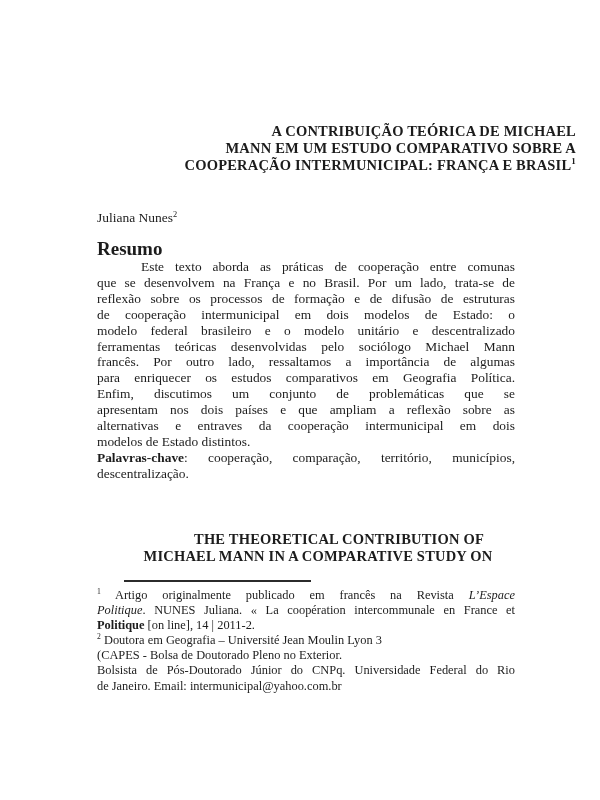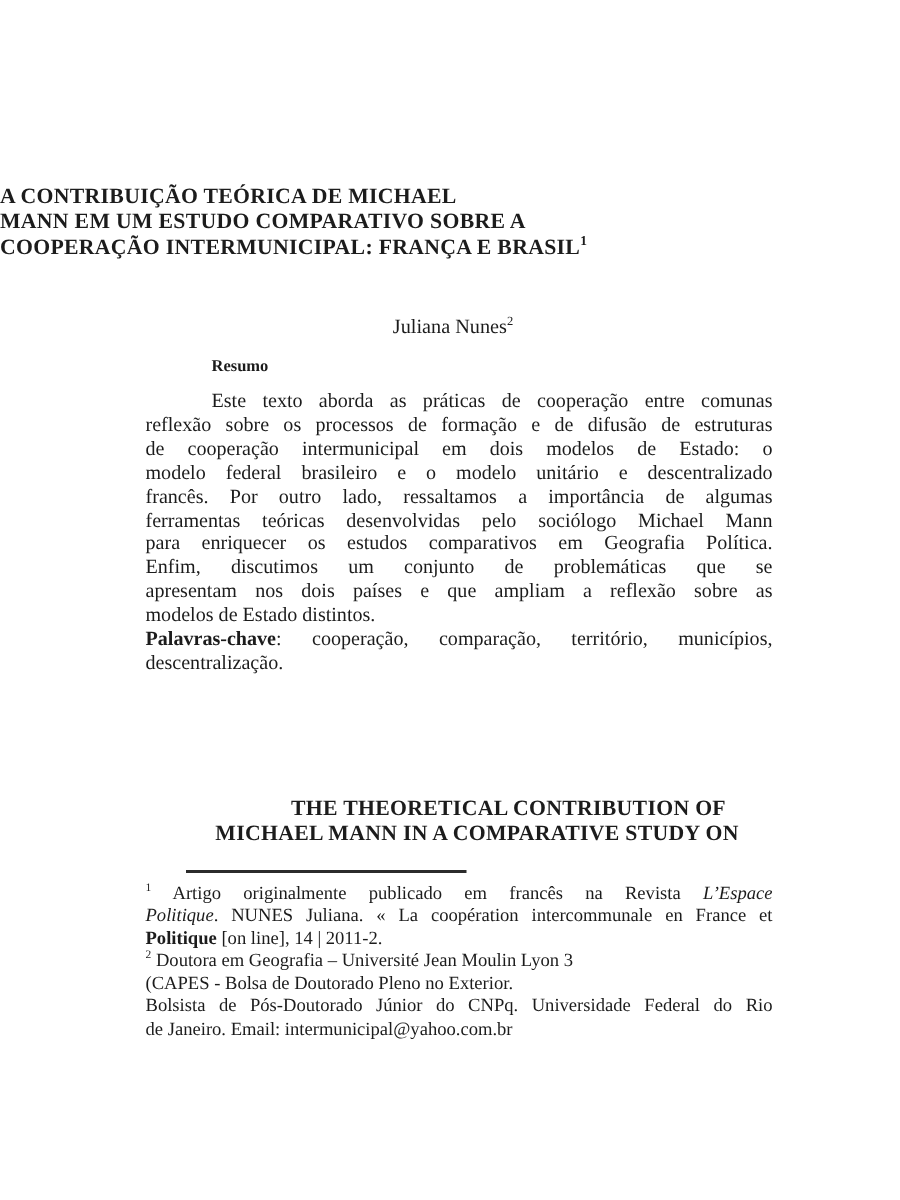--- a/index.html
+++ b/index.html
@@ -2,30 +2,30 @@
 <html><head>
 <meta charset="utf-8">
 <style>
   html,body{margin:0;padding:0;background:#ffffff;}
   .page{
     position:relative;width:600px;height:800px;background:#ffffff;
     font-family:"Liberation Serif","DejaVu Serif",serif;color:#1c1c1c;
     overflow:hidden;
   }
   .title-pt{
-    position:absolute;top:123px;left:0;width:576px;text-align:left;
+    position:absolute;top:123px;left:0;width:576px;text-align:right;
     font-weight:bold;font-size:14.5px;line-height:16.9px;letter-spacing:0.2px;
   }
   .title-pt .tline{white-space:nowrap;}
   .author{
-    position:absolute;top:210px;left:97px;width:410px;text-align:center;
+    position:absolute;top:210px;left:97px;width:410px;text-align:left;
     font-size:13.5px;
   }
   .abs-heading{
-    position:absolute;top:238px;left:97px;font-weight:bold;font-size:11px;margin-left:44px;
+    position:absolute;top:238px;left:97px;font-weight:bold;font-size:19px;
   }
   .abstract{
     position:absolute;top:259px;left:97px;width:418px;
     font-size:13.4px;line-height:15.9px;
   }
   .jl{text-align:justify;text-align-last:justify;font-family:Liberation Serif, serif;}
   .ll{text-align:left;}
   .indent{padding-left:44px;}
   .title-en{
     position:absolute;top:531px;left:0;width:636px;text-align:center;
@@ -58,28 +58,30 @@
     <div class="tline">MANN EM UM ESTUDO COMPARATIVO SOBRE A</div>
     <div class="tline"><span>COOPERAÇÃO INTERMUNICIPAL: FRANÇA E BRASIL</span><sup>1</sup></div>
   </div>
 
   <div class="author"><span>Juliana Nunes</span><sup>2</sup></div>
 
   <div class="abs-heading">Resumo</div>
 
   <div class="abstract">
     <div class="jl indent">Este texto aborda as práticas de cooperação entre comunas</div>
+    <div class="jl">que se desenvolvem na França e no Brasil. Por um lado, trata-se de</div>
     <div class="jl">reflexão sobre os processos de formação e de difusão de estruturas</div>
     <div class="jl">de cooperação intermunicipal em dois modelos de Estado: o</div>
     <div class="jl">modelo federal brasileiro e o modelo unitário e descentralizado</div>
+    <div class="jl">ferramentas teóricas desenvolvidas pelo sociólogo Michael Mann</div>
     <div class="jl">francês. Por outro lado, ressaltamos a importância de algumas</div>
-    <div class="jl">ferramentas teóricas desenvolvidas pelo sociólogo Michael Mann</div>
     <div class="jl">para enriquecer os estudos comparativos em Geografia Política.</div>
     <div class="jl">Enfim, discutimos um conjunto de problemáticas que se</div>
     <div class="jl">apresentam nos dois países e que ampliam a reflexão sobre as</div>
+    <div class="jl">alternativas e entraves da cooperação intermunicipal em dois</div>
     <div class="ll">modelos de Estado distintos.</div>
     <div class="jl"><span class="bd">Palavras-chave</span><span>: cooperação, comparação, território, municípios,</span></div>
     <div class="ll">descentralização.</div>
   </div>
 
   <div class="title-en">
     <div class="shift">THE THEORETICAL CONTRIBUTION OF</div>
     <div>MICHAEL MANN IN A COMPARATIVE STUDY ON</div>
   </div>
 

